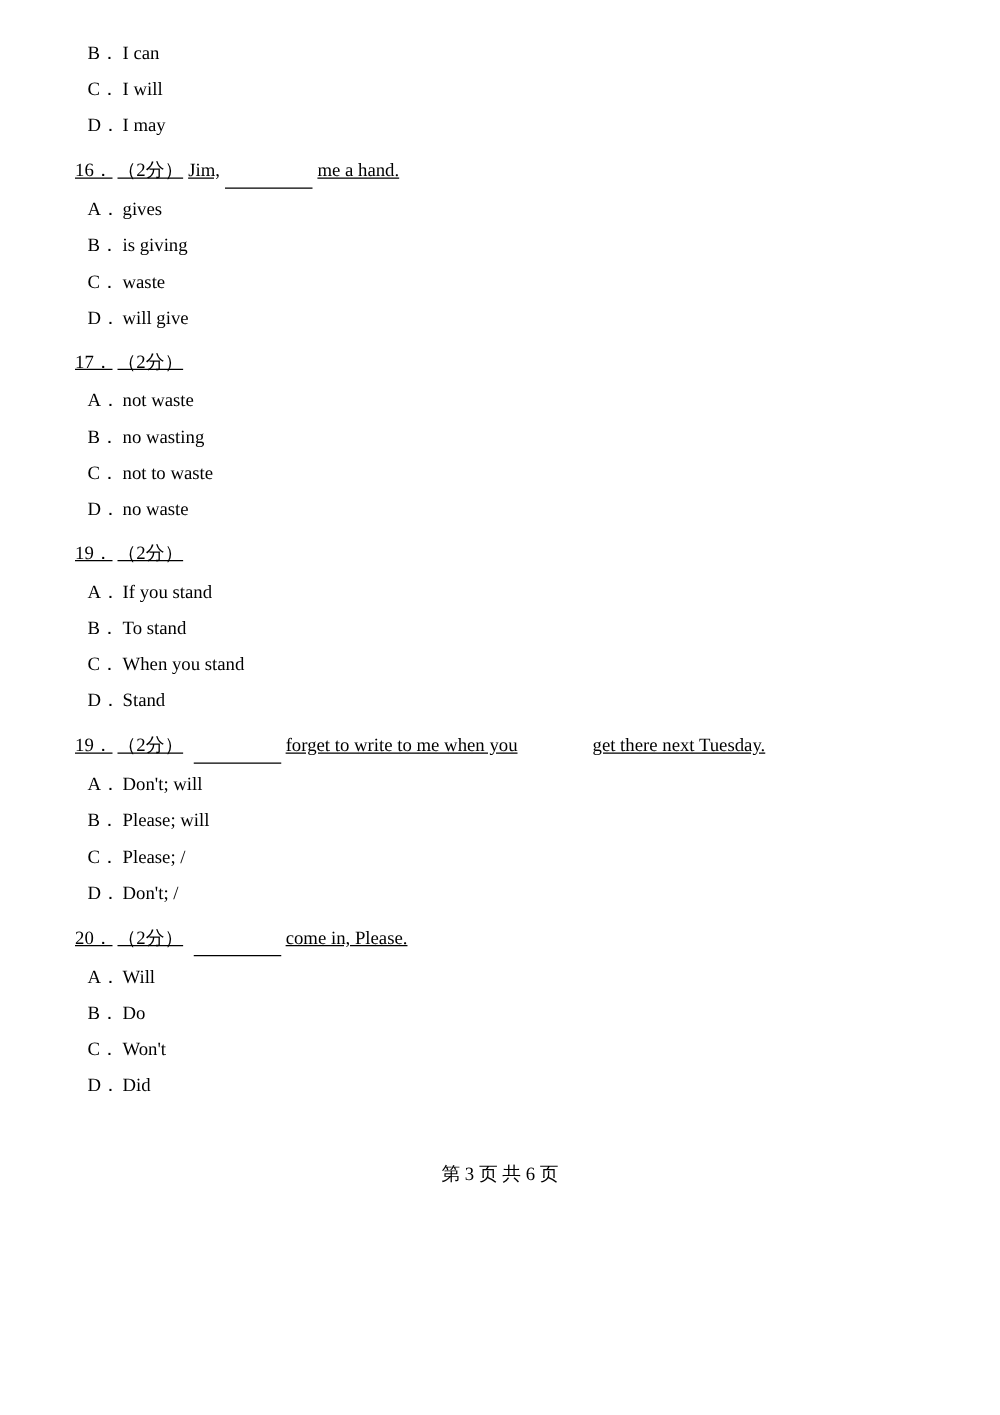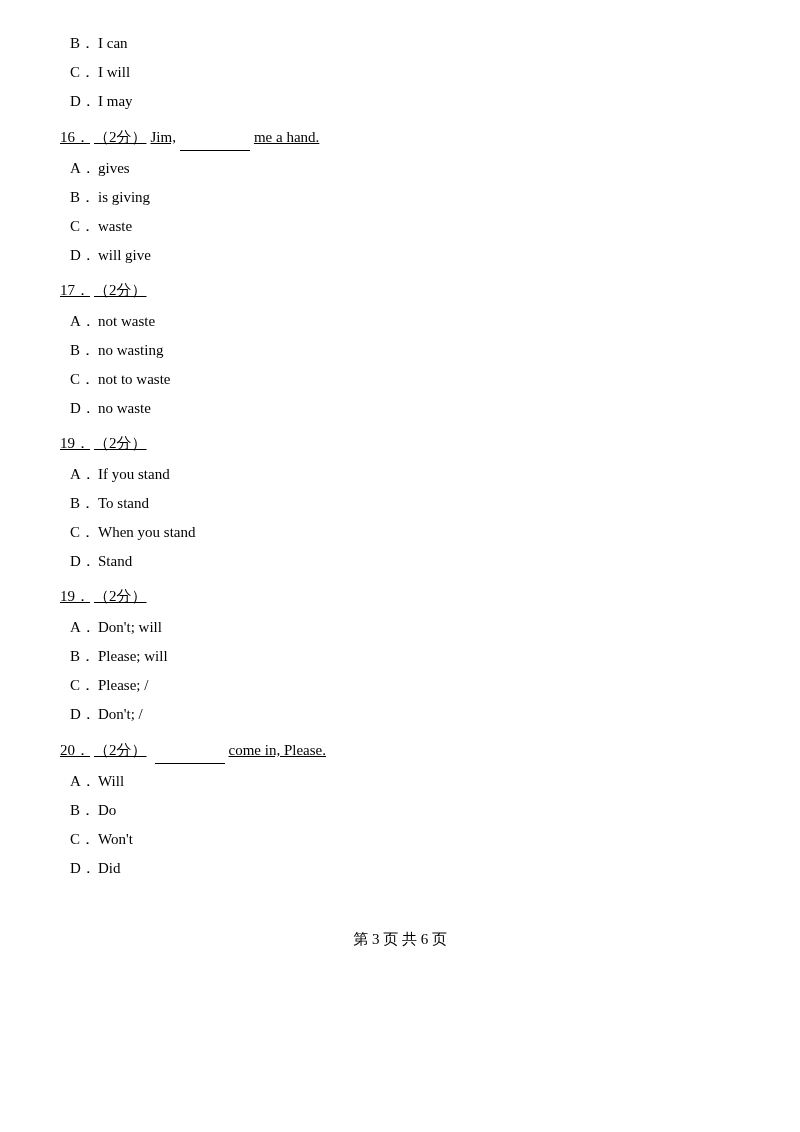--- a/index.html
+++ b/index.html
@@ -161,20 +161,21 @@
   <div class="option-line">
     <span class="option-letter">D．</span>
     <span class="option-text">Stand</span>
   </div>
 </div>
 
 <div class="question-block">
   <div class="question-line">
     <span class="question-number">19．</span>
     <span class="question-score">（2分）</span>
+    <span class="question-text"><span class="blank">&nbsp;</span>forget to write to me when you<span class="gap">&nbsp;&nbsp;&nbsp;&nbsp;&nbsp;&nbsp;</span>get there next Tuesday.</span>
   </div>
   <div class="option-line">
     <span class="option-letter">A．</span>
     <span class="option-text">Don't; will</span>
   </div>
   <div class="option-line">
     <span class="option-letter">B．</span>
     <span class="option-text">Please; will</span>
   </div>
   <div class="option-line">

